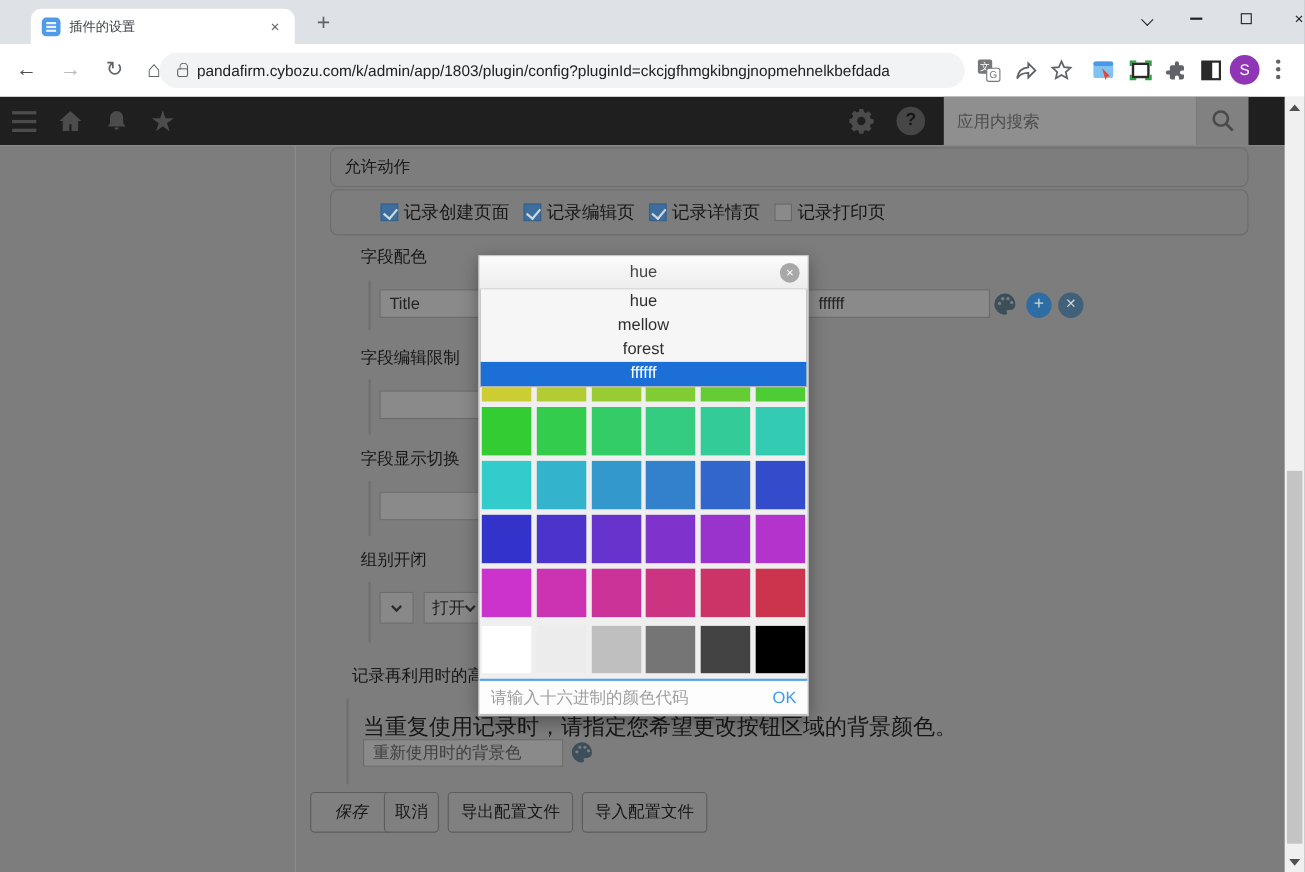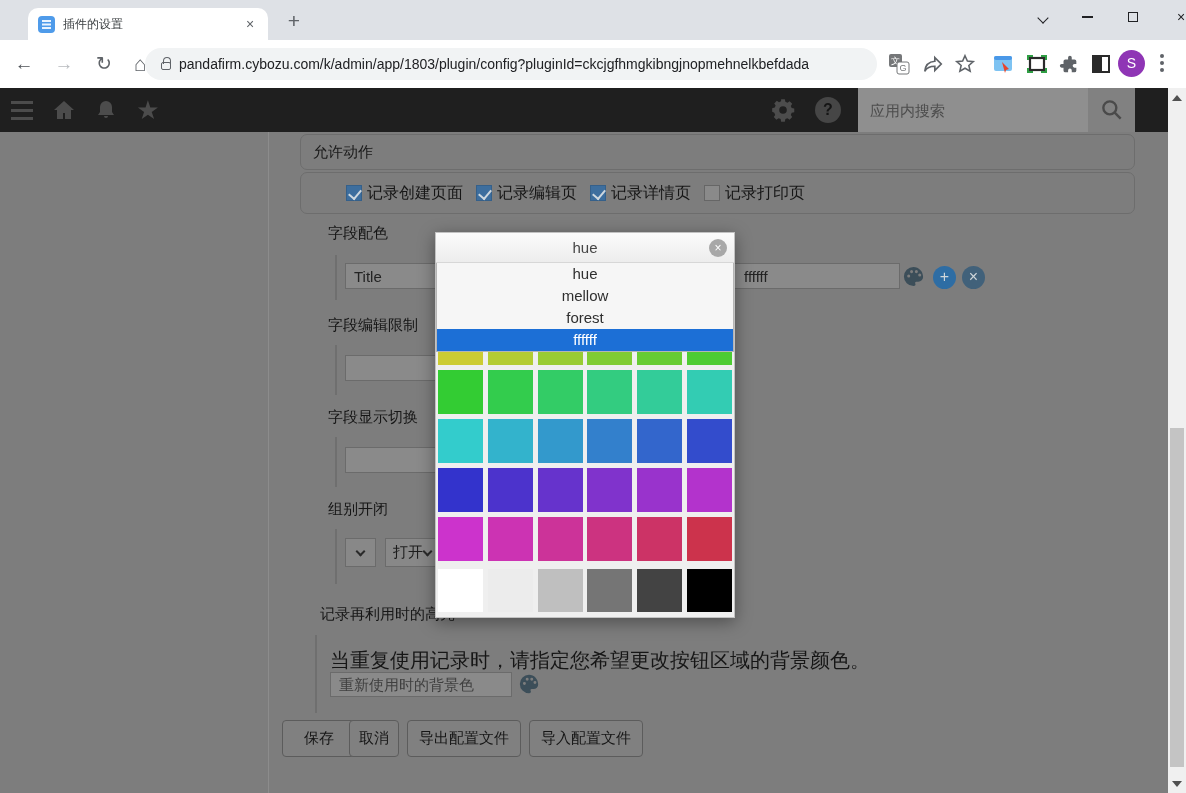--- a/index.html
+++ b/index.html
@@ -257,21 +257,21 @@
   <div class="flabel" style="left:292px;top:473px;">记录再利用时的高亮</div>
   <div class="vline" style="left:315px;top:503px;height:78px;"></div>
   <div class="desc">当重复使用记录时，请指定您希望更改按钮区域的背景颜色。</div>
   <input class="dinput" style="left: 330px; top: 540px; width: 182px; height: 25px;" placeholder="重新使用时的背景色">
   <div class="abs" style="left:518px;top:541px;">
     <svg width="22" height="22" viewBox="0 0 24 24">
         <path d="M12 2a10 10 0 0 0 0 20c1.8 0 2.5-1.2 1.9-2.4-.5-1-.2-2.1 1-2.1h2.1a5 5 0 0 0 5-5C22 6.5 17.5 2 12 2zM7 13a1.6 1.6 0 1 1 0-3.2A1.6 1.6 0 0 1 7 13zm3-4.5A1.6 1.6 0 1 1 10 5.3a1.6 1.6 0 0 1 0 3.2zm5 0a1.6 1.6 0 1 1 0-3.2 1.6 1.6 0 0 1 0 3.2zm3.5 3.5a1.6 1.6 0 1 1 0-3.2 1.6 1.6 0 0 1 0 3.2z" fill="#3c4e59"></path>
       </svg>
   </div>
 
-  <div class="gbtn" style="left:282px;width:74px;">保存</div>
+  <div class="gbtn" style="left:282px;width:74px;font-style:italic;">保存</div>
   <div class="gbtn" style="left:349px;width:50px;">取消</div>
   <div class="gbtn" style="left:407px;width:114px;">导出配置文件</div>
   <div class="gbtn" style="left:529px;width:114px;">导入配置文件</div>
 </div>
 
 <div class="sbar">
   <div class="sb-up"></div>
   <div class="sb-thumb"></div>
   <div class="sb-down"></div>
 </div>
@@ -330,13 +330,17 @@
       </div>
     <div class="prow row-gray">
         <div class="cell" style="background: rgb(255, 255, 255);"></div>
         <div class="cell" style="background: rgb(236, 236, 236);"></div>
         <div class="cell" style="background: rgb(191, 191, 191);"></div>
         <div class="cell" style="background: rgb(117, 117, 117);"></div>
         <div class="cell" style="background: rgb(67, 67, 67);"></div>
         <div class="cell" style="background: rgb(0, 0, 0);"></div>
       </div>
   </div>
+  <div class="dlg-foot">
+    <input class="hexinput" placeholder="请输入十六进制的颜色代码" style="">
+    <span class="okbtn">OK</span>
+  </div>
 </div>
 
 </body></html>

